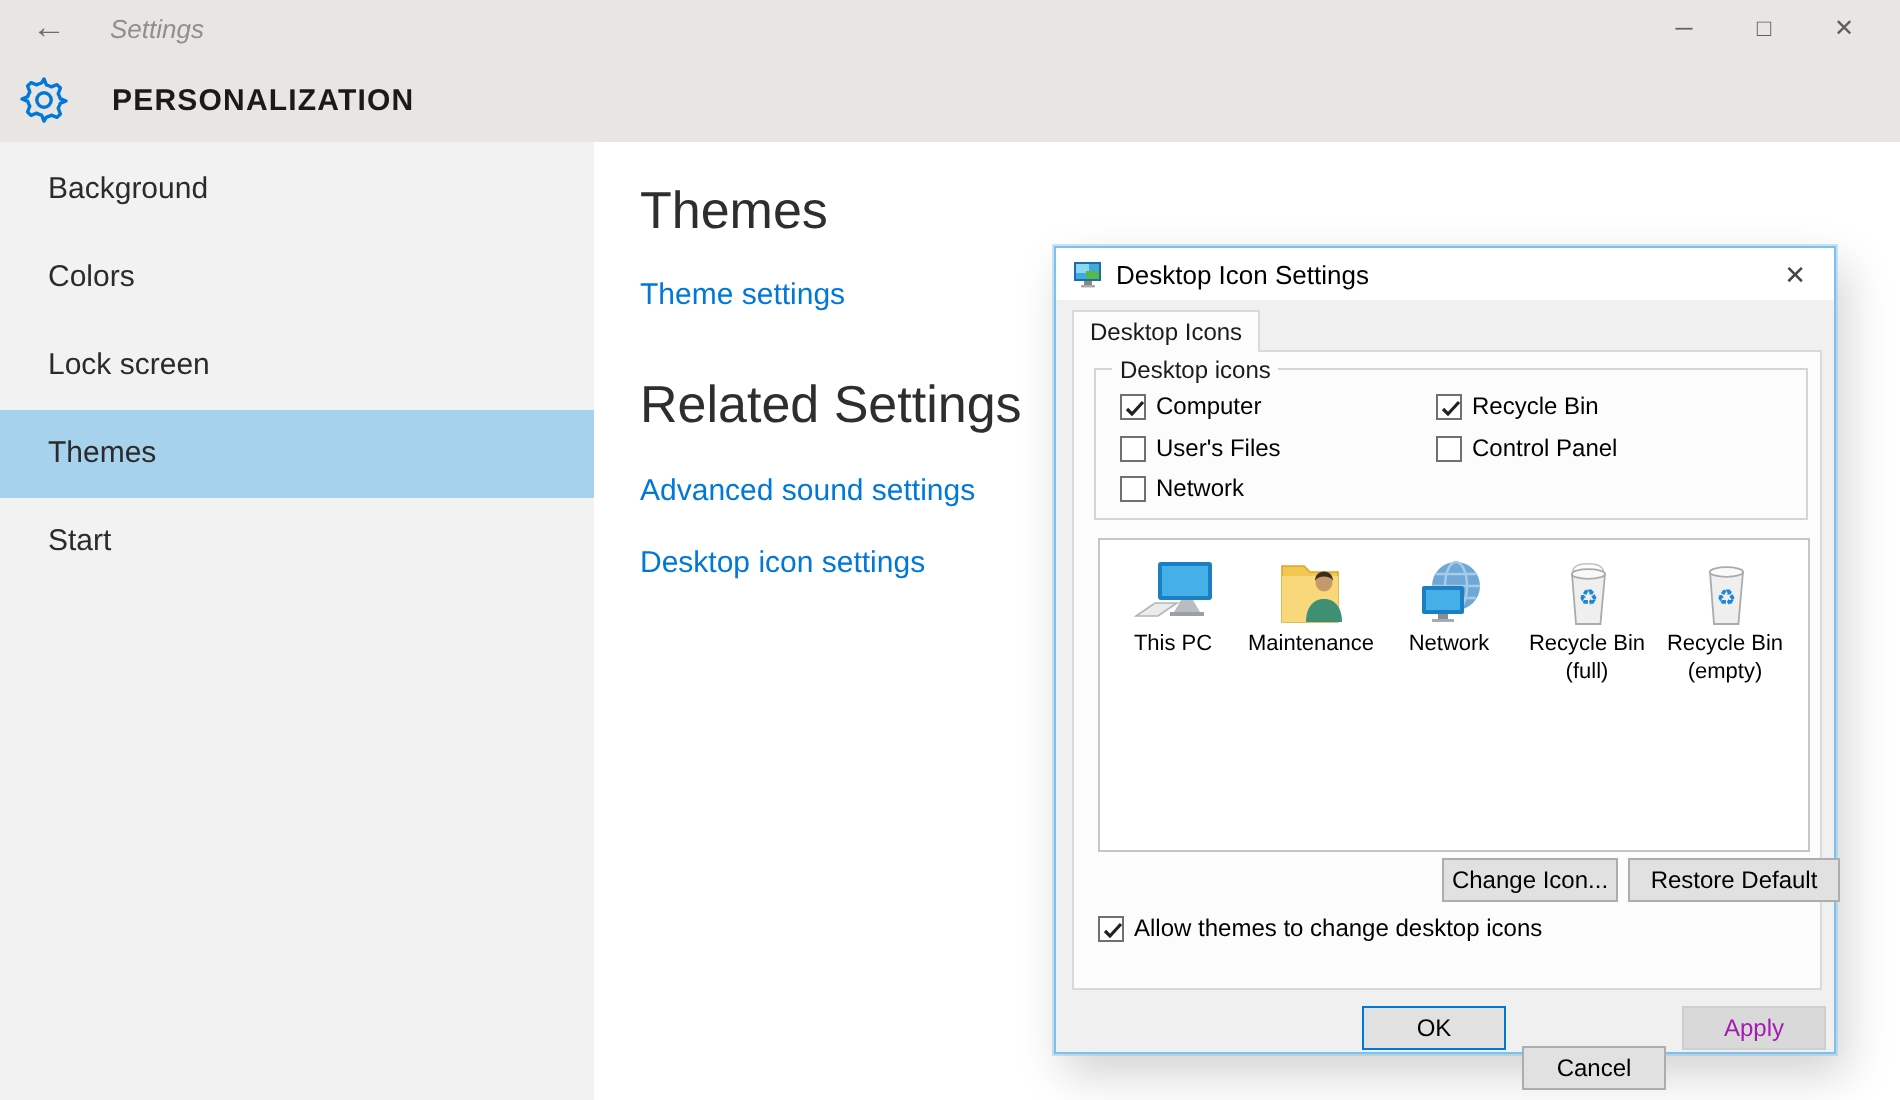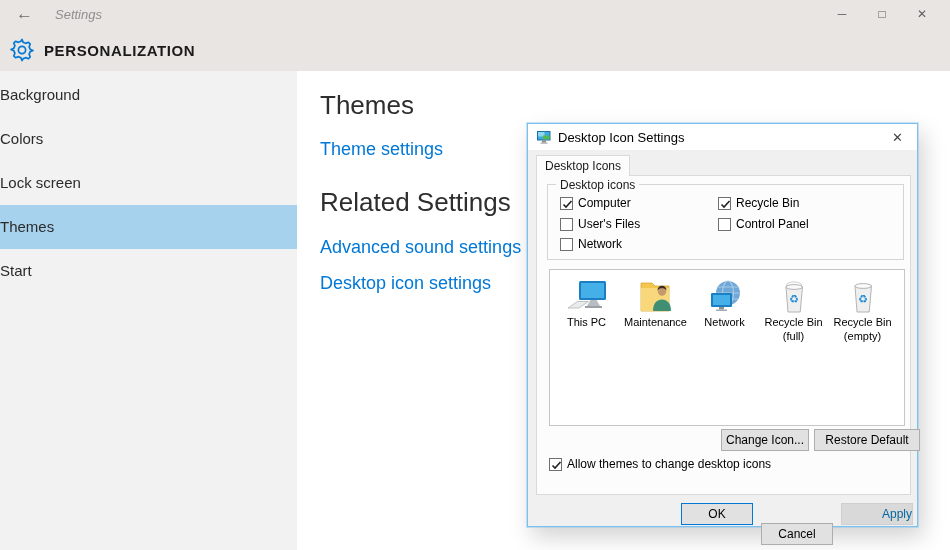--- a/index.html
+++ b/index.html
@@ -10,38 +10,38 @@
   .window { position:absolute; inset:0; background:#fff; }
 
   
   .header-block { position:absolute; left:0; top:0; width:950px; height:71px; background:#e8e5e2; }
   .back-icon { position:absolute; left:16px; top:4px; font-size:17px; color:#6d6d6d; cursor:pointer; }
   .win-title { position:absolute; left:55px; top:7px; font-size:13px; color:#8f8f8f;font-style:italic; }
   .win-controls { position:absolute; right:8px; top:0; height:28px; display:flex; }
   .win-controls span { width:40px; height:28px; display:flex; align-items:center; justify-content:center;
                        font-size:12px; color:#5f5f5f; }
   .gear { position:absolute; left:10px; top:38px; width:24px; height:24px; }
-  .app-title { position:absolute; left:44px; top:42px; font-size:15px; font-weight:bold;
+  .app-title { position:absolute; left:56px; top:42px; font-size:15px; font-weight:bold;
                letter-spacing:0.6px; color:#1a1a1a; }
   .searchbox { position:absolute; right:14px; top:36px; width:264px; height:28px; background:#fff;
                border:1px solid #8a8a8a; display:flex; align-items:center; }
   .searchbox input { flex:1; border:none; outline:none; background:transparent; font-family:inherit;
                      font-size:15px; color:#333; padding:0 4px 0 10px; }
   .searchbox input::placeholder { color:#767676; }
   .search-glyph { width:24px; display:flex; justify-content:center; }
 
   
   .sidebar { position:absolute; left:0; top:71px; width:297px; height:479px; background:#f2f2f2; padding-top:2px; }
-  .nav-item { height:44px; line-height:44px; font-size:15px; color:#2b2b2b; cursor:pointer; }
+  .nav-item { height:44px; line-height:44px; padding-left:24px; font-size:15px; color:#2b2b2b; cursor:pointer; }
   .nav-item.selected { background:#a6d2ed; }
 
   
   .content { position:absolute; left:297px; top:71px; width:653px; height:479px; background:#fff; }
   .h-big { position:absolute; left:23px; font-size:26px; font-weight:300; color:#2e2e2e; }
-  .link { position:absolute; left:23px; font-size:18px; color:#0078d7; cursor:pointer; }
+  .link { position:absolute; left:23px; font-size:15px; color:#0078d7; cursor:pointer; }
 
   
   .dialog { position:absolute; left:527px; top:123px; width:391px; height:404px; background:#f0f0f0;
             border:1px solid #7ec0ec; box-shadow:0 0 0 1px rgba(140,198,240,.45), 5px 10px 22px rgba(0,0,0,.18); }
   .dlg-titlebar { position:absolute; left:0; top:0; right:0; height:26px; background:#fff;
                   display:flex; align-items:center; }
   .dlg-title-icon { margin-left:8px; width:16px; height:16px; }
   .dlg-title { margin-left:6px; font-size:13px; color:#000; }
   .dlg-close { position:absolute; right:10px; top:4px; font-size:13px; color:#444; cursor:pointer; padding:2px 4px; }
 
@@ -66,21 +66,21 @@
 
   .btn { position:absolute; height:22px; background:#e1e1e1; border:1px solid #adadad; font-family:inherit;
          font-size:12px; color:#000; text-align:center; line-height:20px; cursor:pointer; }
   .btn-change   { left:184px; top:253px; width:88px; }
   .btn-restore  { left:277px; top:253px; width:106px; }
   .cb-allow { left:12px; top:281px; }
 
   .btn-ok     { left:153px; top:379px; width:72px; border-color:#0078d7; }
   .btn-cancel { left:233px; top:399px; width:72px; }
   .btn-apply  { left:313px; top:379px; width:72px; }
-  .btn-apply.disabled { background:#d9d9d9; border-color:#cfcfcf; color:#0369a1; cursor:default;text-align:right; }
+  .btn-apply.disabled { background:#d9d9d9; border-color:#cfcfcf; color:#a21caf; cursor:default; }
 </style>
 </head>
 <body>
 
 <div class="window">
 
   <div class="header-block">
     <span class="back-icon">←</span>
     <span class="win-title">Settings</span>
     <div class="win-controls">

